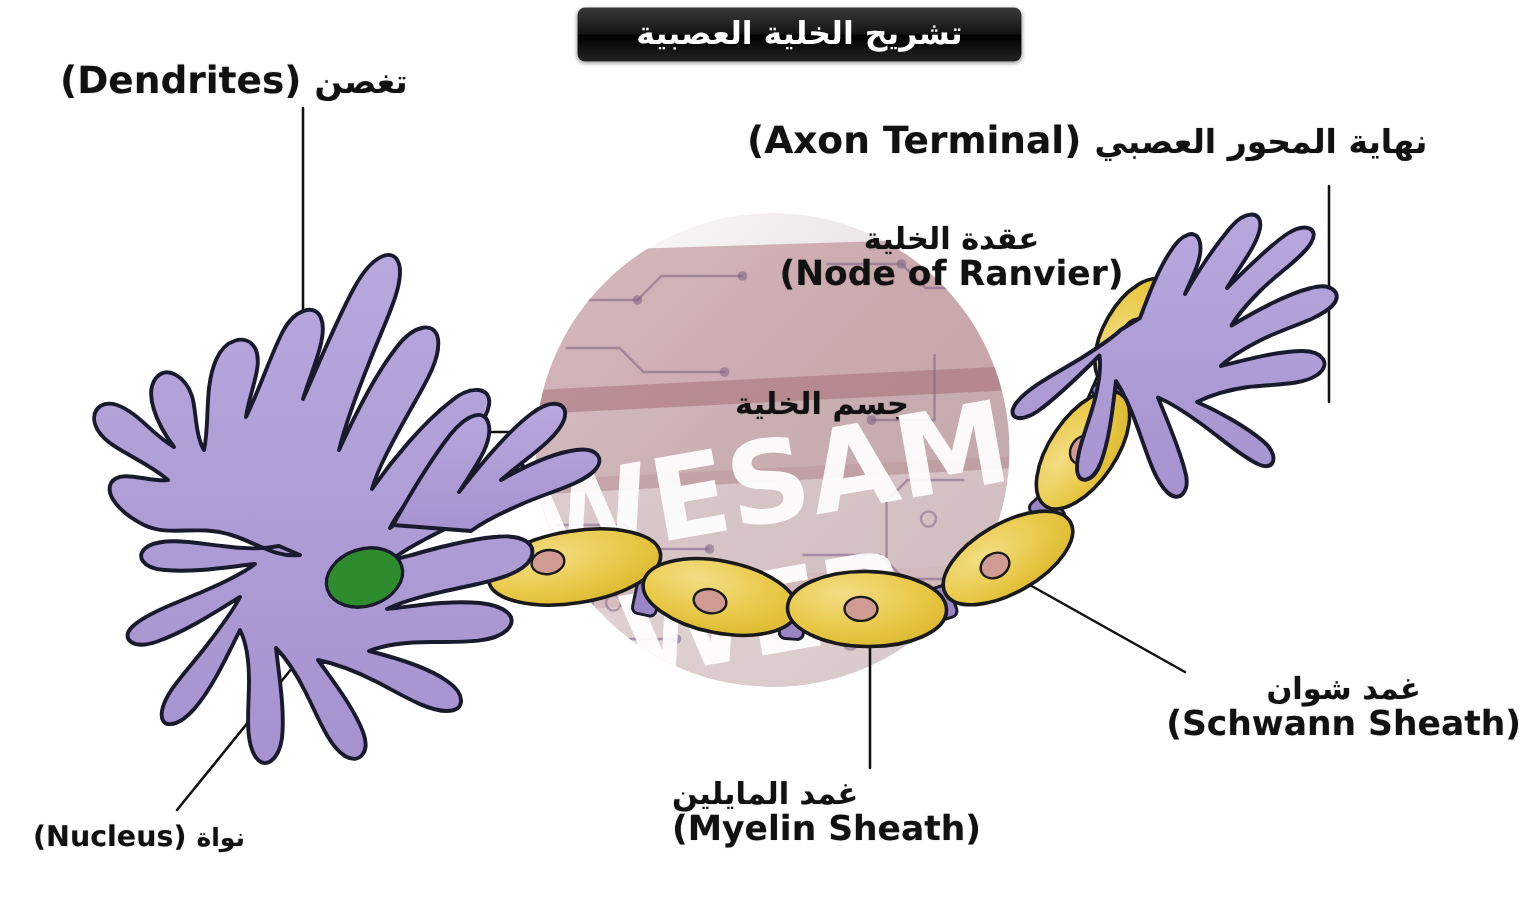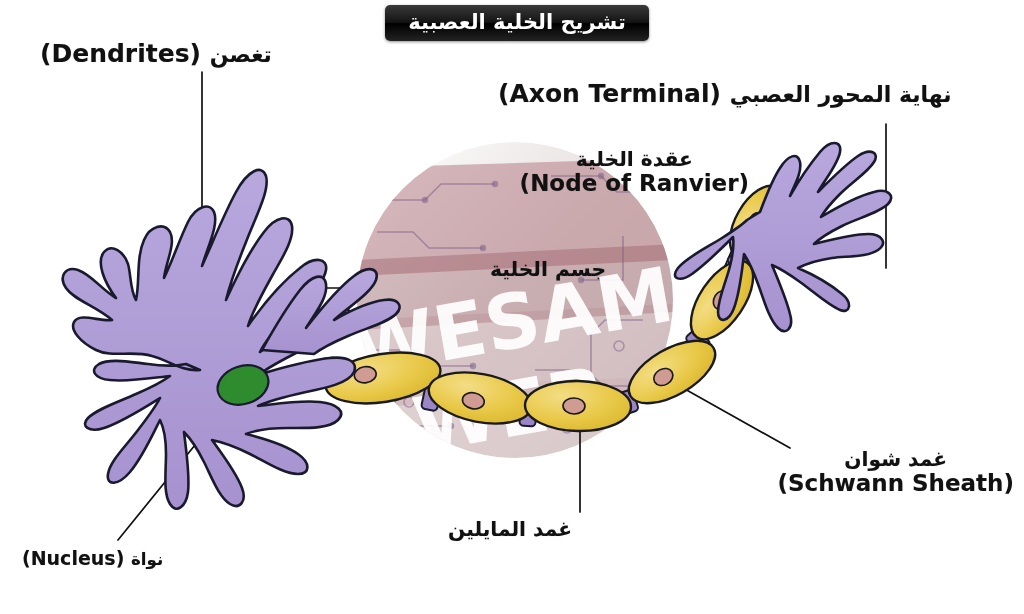--- a/index.html
+++ b/index.html
@@ -28,21 +28,21 @@
   #artwork{
     position:absolute;
     left:0; top:0;
     width:1024px; height:614px;
   }
 
   
   #title-banner{
     position:absolute;
     left:385px; top:5px;
-    width:264px; height:36px;
+    width:296px; height:36px;
     border-radius:5px;
     background:linear-gradient(180deg,#3a3a3a 0%,#141414 48%,#000000 52%,#232323 100%);
     box-shadow:0 1px 3px rgba(0,0,0,.45);
     display:flex;align-items:center;justify-content:center;
   }
   #title-banner .t{
     color:#ffffff;
     font-size:21px;
     font-weight:700;
     letter-spacing:.3px;
@@ -336,20 +336,21 @@
     <span class="ar">جسم الخلية</span>
   </div>
 
   <div class="label" id="lbl-schwann">
     <span class="ar">غمد شوان</span>
     <span class="en">(Schwann Sheath)</span>
   </div>
 
   <div class="label" id="lbl-myelin">
     <span class="ar">غمد المايلين</span>
+    <span class="en">(Myelin Sheath)</span>
   </div>
 
   <div class="label one-line" id="lbl-nucleus">
     <span class="ar">نواة</span>
     <span class="en">(Nucleus)</span>
   </div>
 
 </div>
 
 </body></html>

